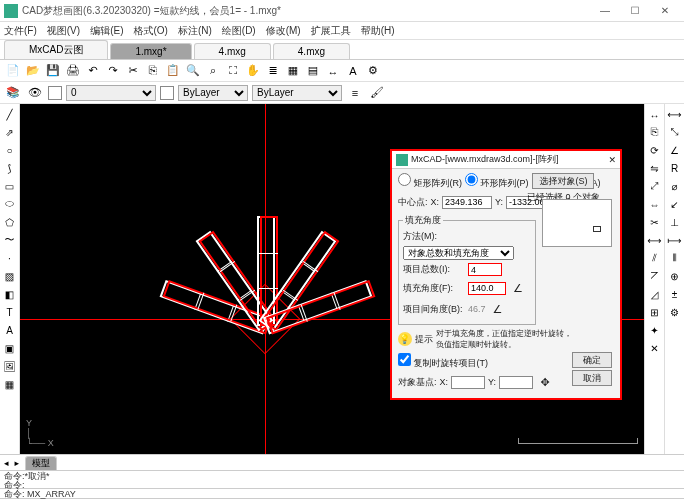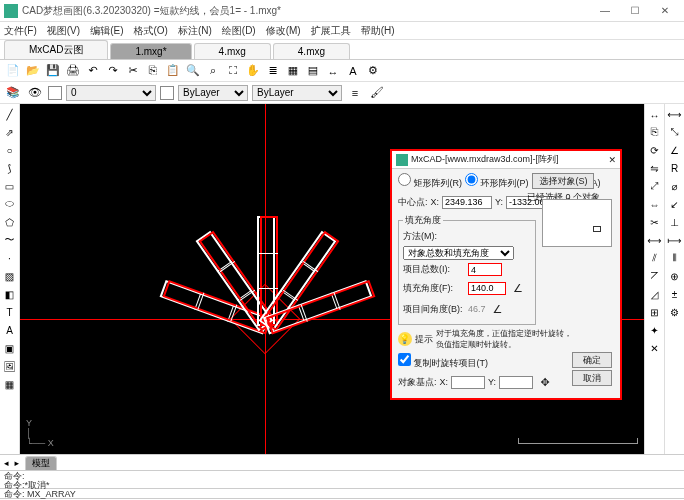--- a/index.html
+++ b/index.html
@@ -276,21 +276,21 @@
   </div>
 </div>
 
 <div class="btabs">
   <span>◂</span>
   <span>▸</span>
   <span class="tab active" style="padding:0 6px">模型</span>
 </div>
 
 <div class="cmdlog">
+  <div>命令:*取消*</div>
   <div>命令:</div>
-  <div>命令:*取消*</div>
 </div>
 <div class="cmdlog" style="height:10px">
   <div>命令: MX_ARRAY</div>
 </div>
 <div class="cmdline">
   <span>选择[中心点]:</span>
 </div>
 
 </body></html>

